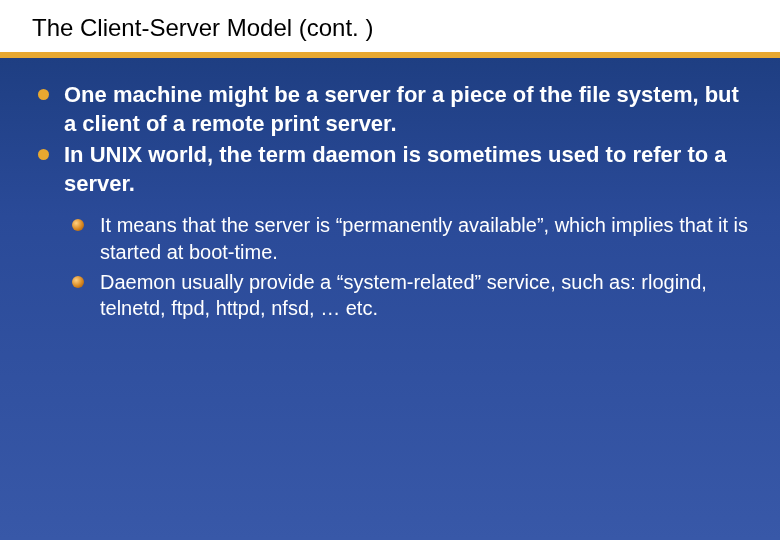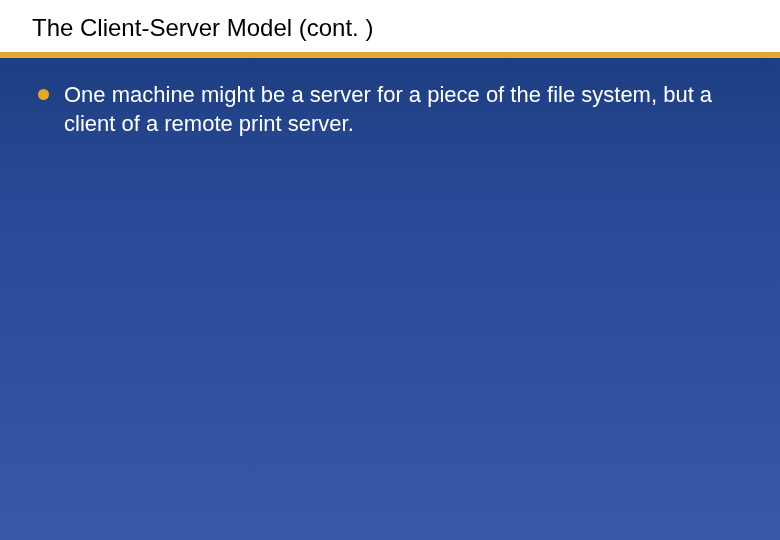--- a/index.html
+++ b/index.html
@@ -21,20 +21,21 @@
     font-size: 24px;
     font-weight: normal;
     border-bottom: 6px solid #e8a830;
   }
   .content {
     padding: 22px 28px 0 36px;
     color: #ffffff;
   }
   ul.main {
     list-style: none;
+    font-weight: bold;
   }
   ul.main > li {
     position: relative;
     padding-left: 28px;
     font-size: 22px;
     line-height: 1.32;
     margin-bottom: 2px;
   }
   ul.main > li::before {
     content: "";
@@ -70,15 +71,20 @@
   }
 </style>
 </head>
 <body>
 
 <div class="slide">
   <div class="title-bar">The Client-Server Model (cont. )</div>
   <div class="content">
     <ul class="main">
       <li>One machine might be a server for a piece of the file system, but a client of a remote print server.</li>
+      <li>In UNIX world, the term daemon is sometimes used to refer to a server.</li>
+    </ul>
+    <ul class="sub">
+      <li>It means that the server is “permanently available”, which implies that it is started at boot-time.</li>
+      <li>Daemon usually provide a “system-related” service, such as: rlogind, telnetd, ftpd, httpd, nfsd, … etc.</li>
     </ul>
   </div>
 </div>
 
 </body></html>

